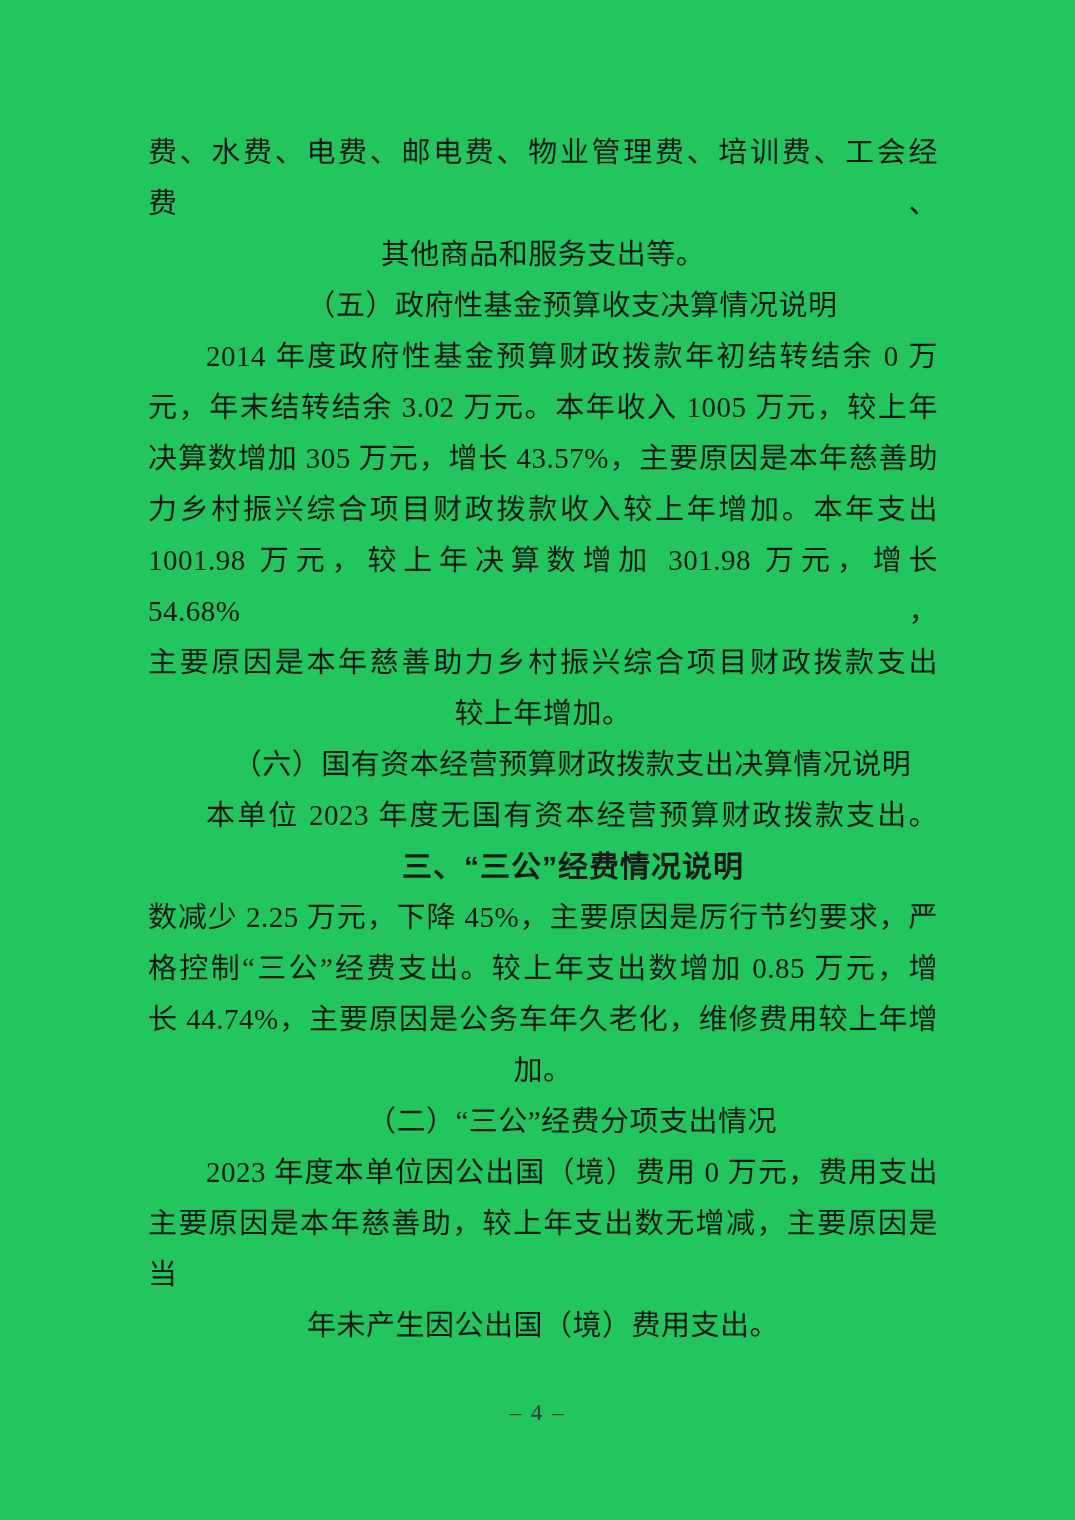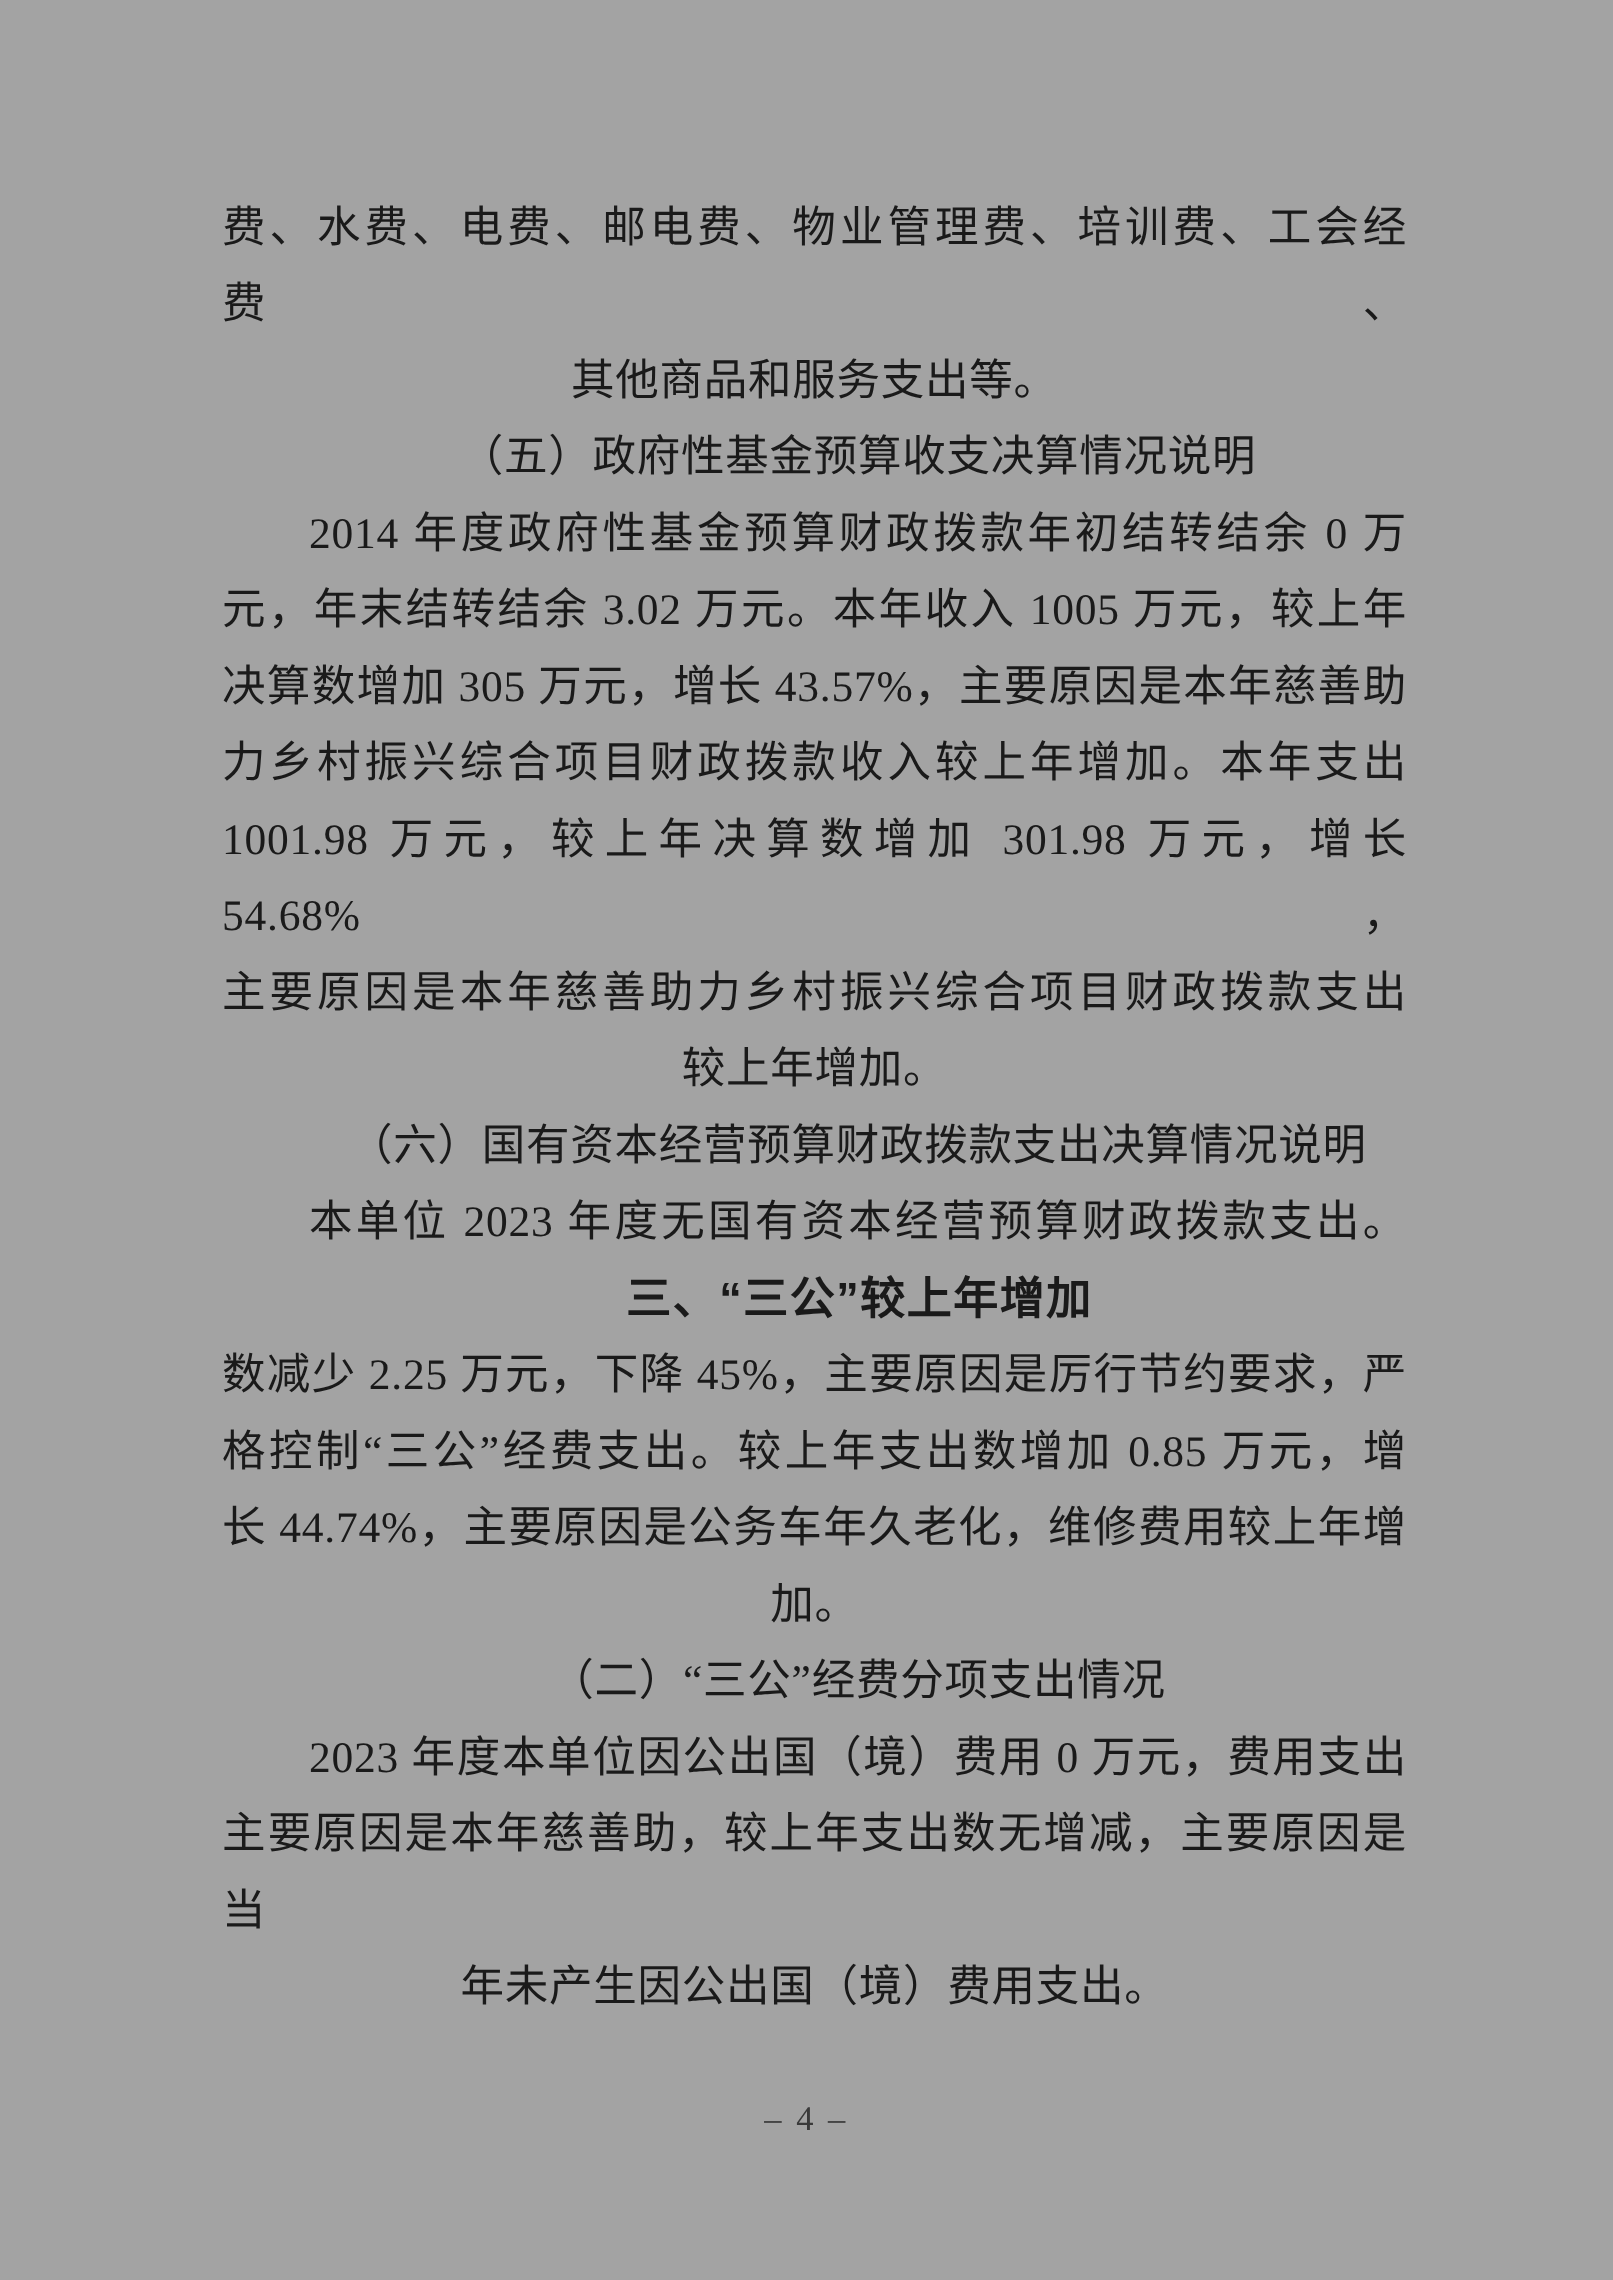--- a/index.html
+++ b/index.html
@@ -6,21 +6,21 @@
   body {
     width: 1075px; height: 1520px;
     background: #ffffff;
     font-family: "Liberation Serif", "DejaVu Serif", serif;
     color: #1a1a1a;
     -webkit-font-smoothing: antialiased;
   }
   .page {
     position: relative;
     width: 1075px; height: 1520px;
-    background: #a3a3a3;
+    background: #22c55e;
     overflow: hidden;
   }
   .content {
     position: absolute;
     left: 148px; top: 127px;
     width: 790px;
     font-size: 29px;
     line-height: 51px;
     letter-spacing: 0.5px;
   }
@@ -57,21 +57,21 @@
     <div class="line i">（五）政府性基金预算收支决算情况说明</div>
     <div class="line i j">2014 年度政府性基金预算财政拨款年初结转结余 0 万</div>
     <div class="line j">元，年末结转结余 3.02 万元。本年收入 1005 万元，较上年</div>
     <div class="line j">决算数增加 305 万元，增长 43.57%，主要原因是本年慈善助</div>
     <div class="line j">力乡村振兴综合项目财政拨款收入较上年增加。本年支出</div>
     <div class="line j">1001.98 万元，较上年决算数增加 301.98 万元，增长 54.68%，</div>
     <div class="line j">主要原因是本年慈善助力乡村振兴综合项目财政拨款支出</div>
     <div class="line">较上年增加。</div>
     <div class="line i">（六）国有资本经营预算财政拨款支出决算情况说明</div>
     <div class="line i j">本单位 2023 年度无国有资本经营预算财政拨款支出。</div>
-    <div class="line i b">三、“三公”较上年增加</div>
+    <div class="line i b">三、“三公”经费情况说明</div>
     <div class="line j">数减少 2.25 万元，下降 45%，主要原因是厉行节约要求，严</div>
     <div class="line j">格控制“三公”经费支出。较上年支出数增加 0.85 万元，增</div>
     <div class="line j">长 44.74%，主要原因是公务车年久老化，维修费用较上年增</div>
     <div class="line">加。</div>
     <div class="line i">（二）“三公”经费分项支出情况</div>
     <div class="line i j">2023 年度本单位因公出国（境）费用 0 万元，费用支出</div>
     <div class="line j">主要原因是本年慈善助，较上年支出数无增减，主要原因是当</div>
     <div class="line">年未产生因公出国（境）费用支出。</div>
   </div>
 

